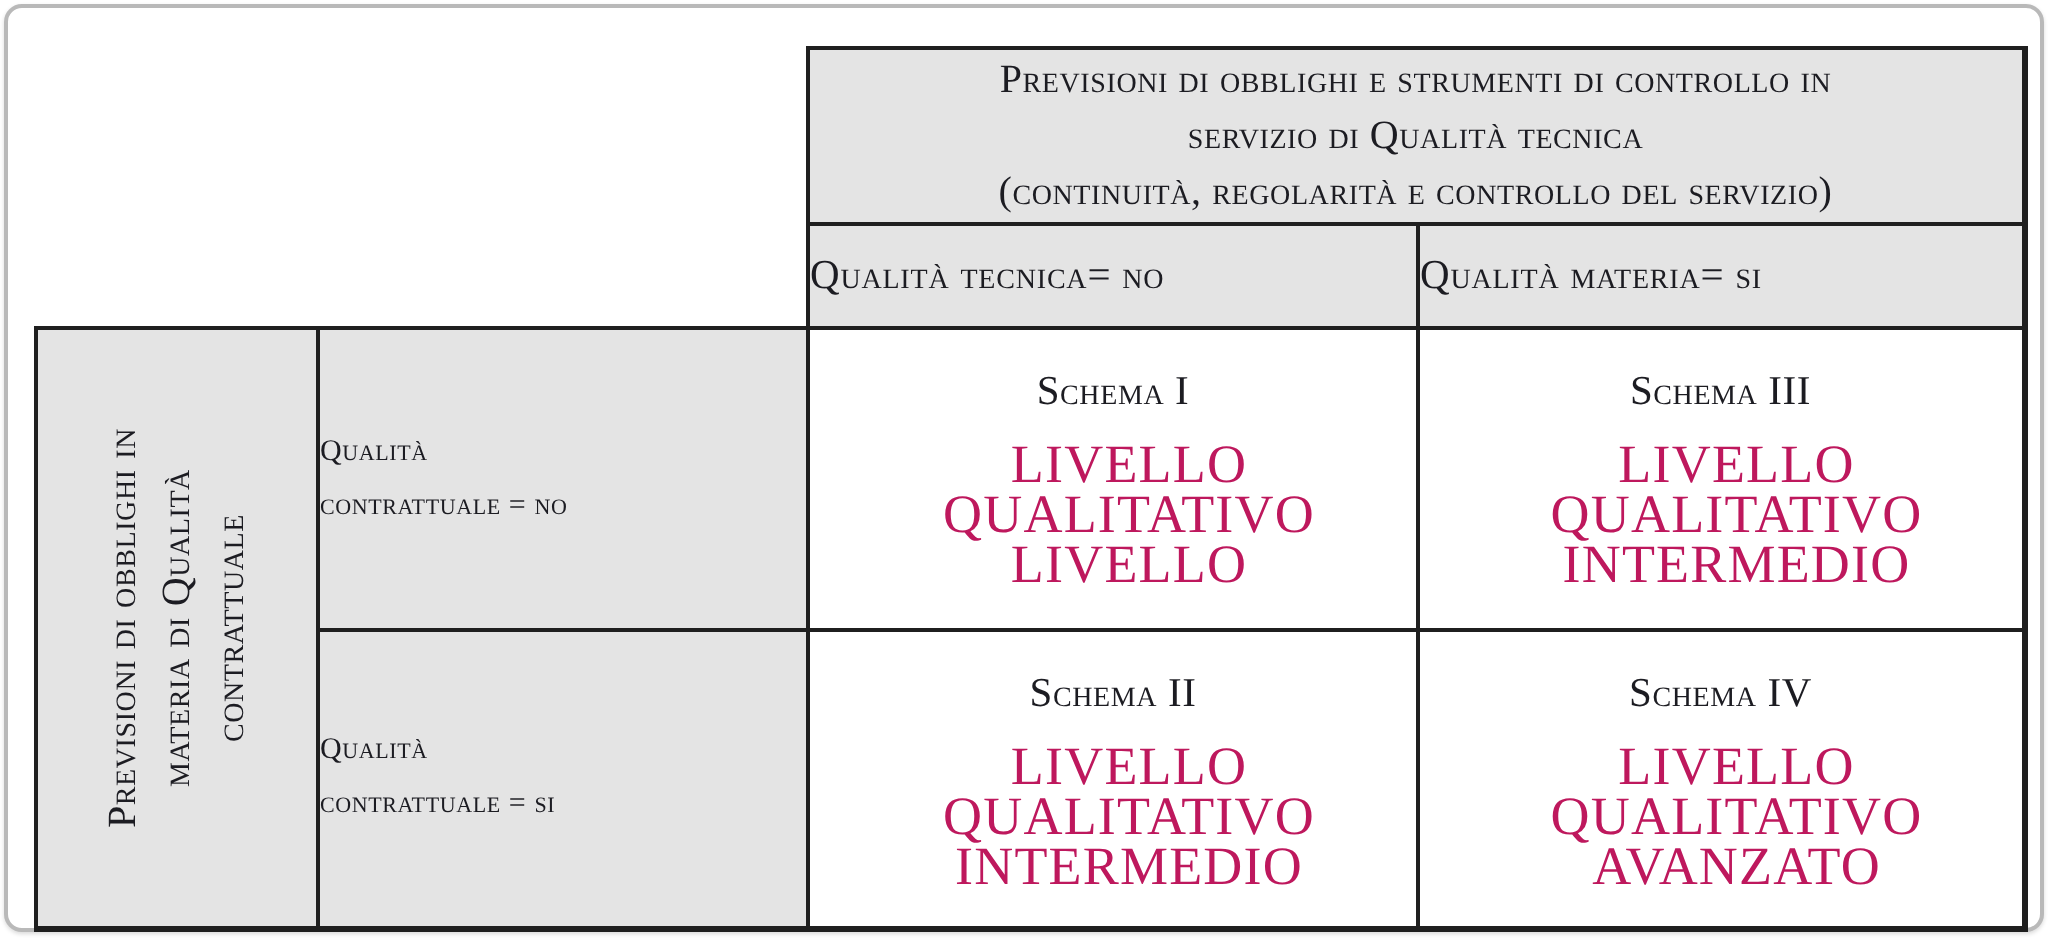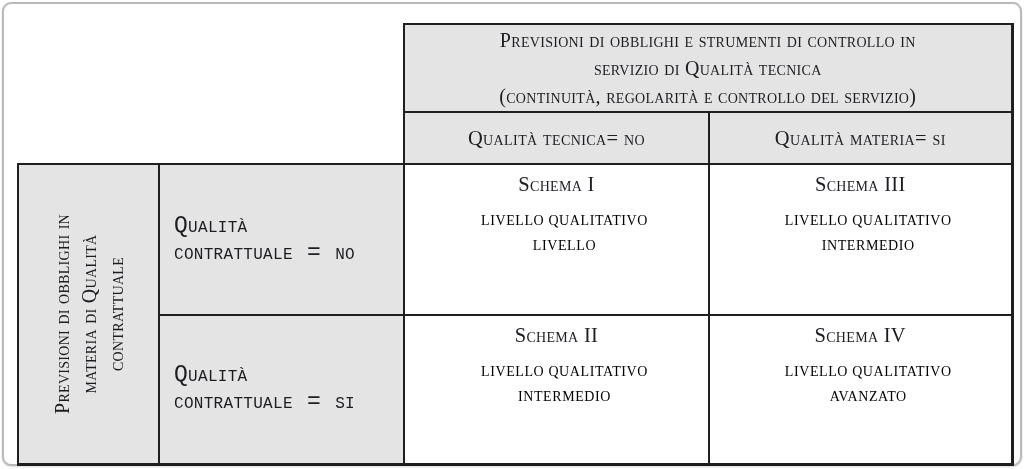--- a/index.html
+++ b/index.html
@@ -48,60 +48,57 @@
   td.edge-b { border-bottom-width: 3px; }
   .sc { font-variant: small-caps; }
   .tophdr {
     text-align: center;
     vertical-align: middle;
     font-size: 20px;
     line-height: 28px;
     letter-spacing: 0.3px;
   }
   .colhdr {
-    text-align: center;
     vertical-align: middle;
     font-size: 20.5px;
     letter-spacing: 0.4px;
   }
   td.vhdr { position: relative; }
   .rot {
     position: absolute;
     left: 50%; top: 50%;
     width: 300px;
     transform: translate(-50%, -50%) rotate(-90deg);
     text-align: center;
     font-size: 20px;
     line-height: 27px;
     letter-spacing: 0.3px;
   }
   td.rhdr {
     vertical-align: middle;
     text-align: left;
   }
   .rowhdr-inner {
-    padding-left: 14px;
-    font-size: 23px;
+    font-size: 15px;
     line-height: 27px;
     letter-spacing: 0.3px;
-    font-family: Liberation Mono, monospace;
   }
   td.cell { vertical-align: top; text-align: center; }
-  .cell-inner { padding-top: 7px; }
+  .cell-inner { padding-top: 19px; }
   .schema {
     font-size: 20.5px;
     line-height: 24px;
     letter-spacing: 0.3px;
     margin-bottom: 12px;
   }
   .level {
-    font-size: 14px;
+    font-size: 27px;
     line-height: 25px;
     letter-spacing: 0.6px;
-    color: #000000;
+    color: #be185d;
     margin-left: 16px;
   }
 </style>
 </head>
 <body>
 
 <div class="frame"></div>
 
 <table class="matrix">
   <colgroup>

